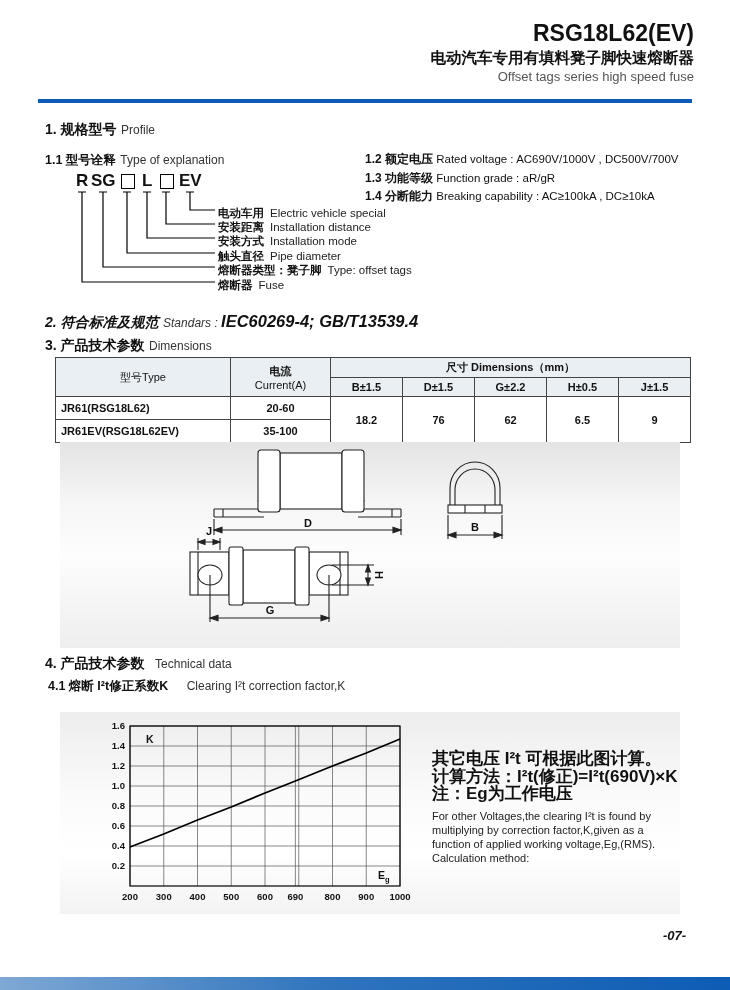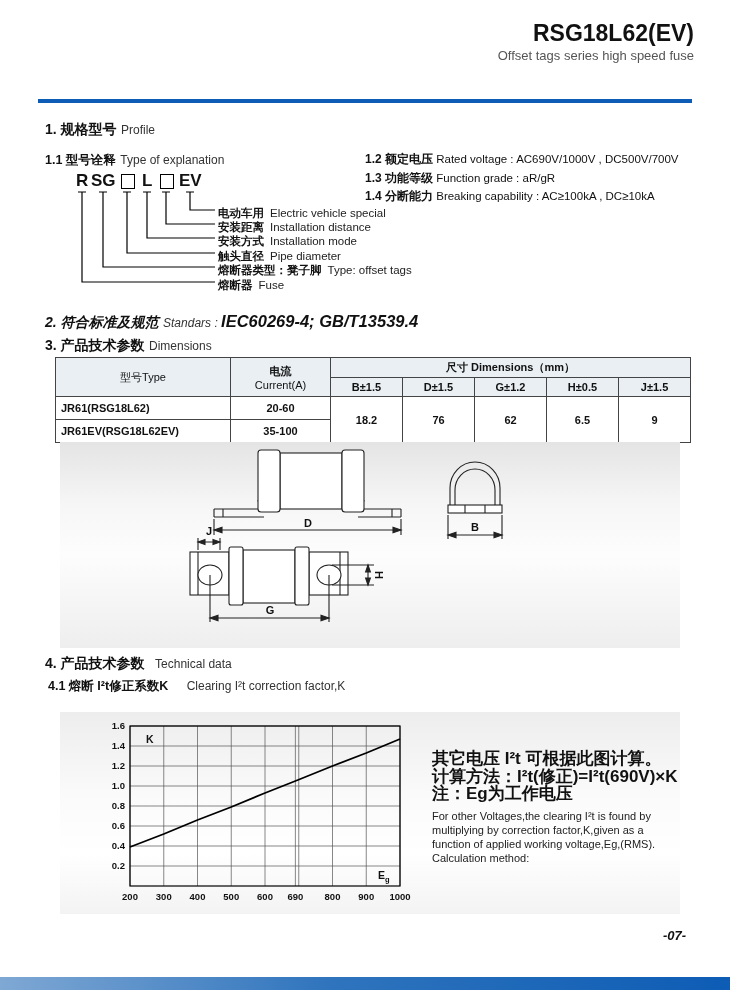--- a/index.html
+++ b/index.html
@@ -59,20 +59,21 @@
                background:linear-gradient(90deg,#7fa8d4 0%,#2f74bd 45%,#0d5cb5 100%);}
 </style>
 </head>
 <body>
 
 <div class="page">
 
 
   <div class="abs titleblock">
     <div class="title-model">RSG18L62(EV)</div>
+    <div class="title-cn">电动汽车专用有填料凳子脚快速熔断器</div>
     <div class="title-en">Offset tags series high speed fuse</div>
   </div>
 
   <div class="abs rule-top"></div>
 
   <div class="abs" style="left:45px;top:120px;">
     <span class="h-cn"><span>1. </span><span>规格型号</span></span>
     <span class="h-en">Profile</span>
   </div>
   <div class="abs" style="left:45px;top:150px;">
@@ -138,21 +139,21 @@
         <td rowspan="2" class="th">型号Type</td>
         <td rowspan="2" class="th">
               <div class="bold">电流</div>
               <div>Current(A)</div>
             </td>
         <td colspan="5" class="th"><span class="bold">尺寸 Dimensions（mm）</span></td>
       </tr>
       <tr style="height:19px;">
         <td class="th bold">B±1.5</td>
         <td class="th bold">D±1.5</td>
-        <td class="th bold">G±1.2</td>
+        <td class="th bold">G±2.2</td>
         <td class="th bold">H±0.5</td>
         <td class="th bold">J±1.5</td>
       </tr>
       <tr style="height:23px;">
         <td class="bold" style="text-align:left;padding-left:5px;">JR61(RSG18L62)</td>
         <td class="bold">20-60</td>
         <td rowspan="2" class="bold">18.2</td>
         <td rowspan="2" class="bold">76</td>
         <td rowspan="2" class="bold">62</td>
         <td rowspan="2" class="bold">6.5</td>

